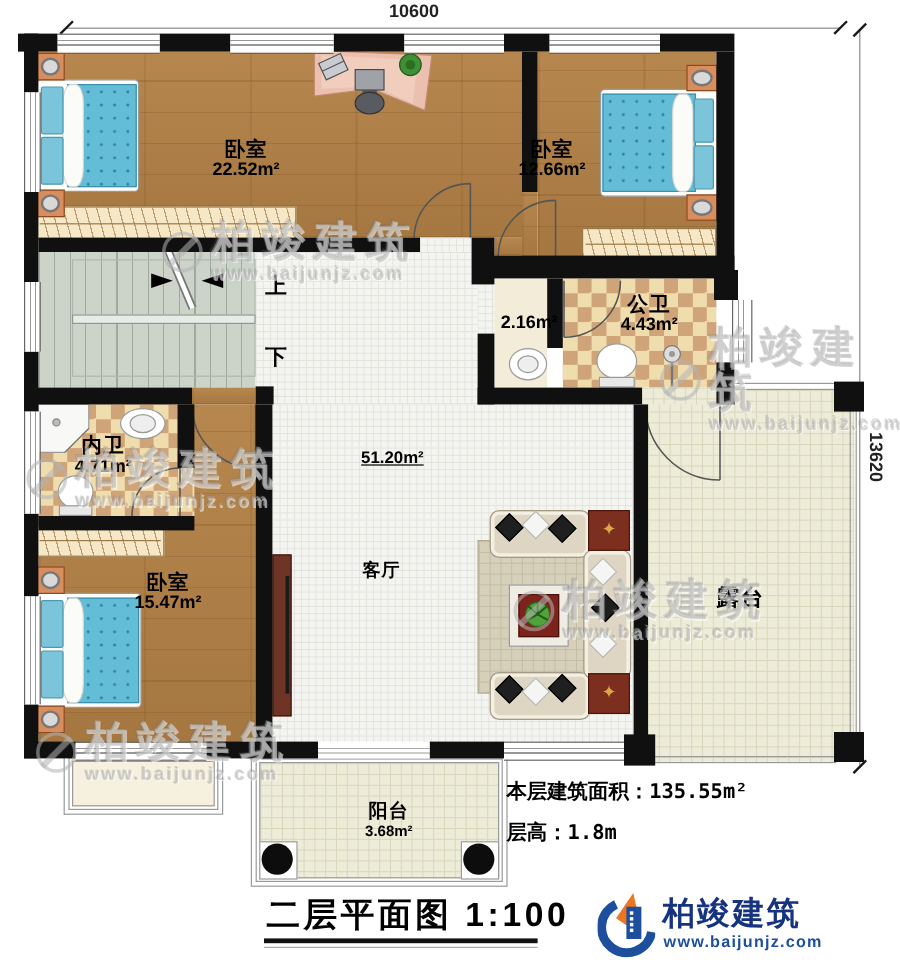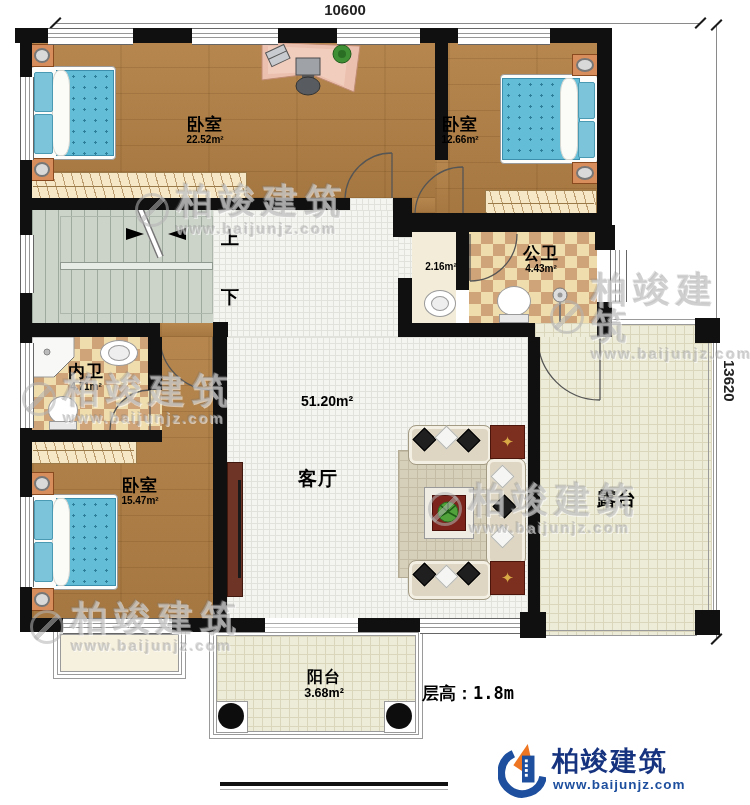--- a/index.html
+++ b/index.html
@@ -43,21 +43,21 @@
   .cush{z-index:4;position:absolute;width:15px;height:15px;transform:rotate(45deg);background:#1f1f1f;border:1px solid #000;}
   .cush.w{background:#f5f5f3;border-color:#b5b5b0;}
   .oval{z-index:3;background:#fff;border:1px solid #9a9a9a;border-radius:50%;}
   .rug{z-index:2;background-color:#d6cfba;border:1px solid #b3ab93;
     background-image:linear-gradient(#c4bca4 1px,transparent 1px),linear-gradient(90deg,#c4bca4 1px,transparent 1px);
     background-size:9px 9px;}
   
   .rlabel{position:absolute;z-index:50;transform:translateX(-50%);text-align:center;color:#000;
     font-weight:bold;line-height:1.12;white-space:nowrap;}
   .rlabel .nm{font-size:17px;display:block;letter-spacing:1px;}
-  .rlabel .ar{font-size:10px;display:block;}
+  .rlabel .ar{font-size:15px;display:block;}
   .dim{position:absolute;z-index:50;font-weight:bold;font-size:15px;color:#222;}
   .dimline{position:absolute;z-index:30;background:#8a8a8a;}
   .tick{position:absolute;z-index:31;width:15px;height:2px;background:#1a1a1a;transform:rotate(-45deg);}
   .note{position:absolute;z-index:50;font-size:17px;font-weight:bold;color:#000;white-space:nowrap;}
   .note .mono{font-family:"DejaVu Sans Mono","Liberation Mono",monospace;font-size:17px;}
   .updown{position:absolute;z-index:50;font-size:18px;font-weight:bold;color:#000;}
   
   .wm{position:absolute;z-index:60;display:flex;align-items:center;pointer-events:none;
     color:rgba(178,178,178,.55);text-shadow:1px 1px 0 rgba(255,255,255,.55),-1px -1px 0 rgba(110,110,110,.22);}
   .wm .mk{width:28px;height:28px;border:3px solid rgba(178,178,178,.55);border-radius:50%;margin-right:7px;flex:none;
@@ -294,49 +294,55 @@
     <span class="ar">2.16m²</span>
   </div>
   <div class="rlabel" style="left:86px;top:362px;">
     <span class="nm">内卫</span>
     <span class="ar">4.71m²</span>
   </div>
   <div class="rlabel" style="left:140px;top:476px;">
     <span class="nm">卧室</span>
     <span class="ar">15.47m²</span>
   </div>
-  <div class="rlabel" style="left:327px;top:394px;">
+  <div class="rlabel" style="left:327px;top:374px;text-decoration:underline;">
     <span class="ar" style="font-size:14px;">51.20m²</span>
   </div>
   <div class="rlabel" style="left:318px;top:468px;">
-    <span class="nm" style="font-size:19px;">客厅</span>
+    <span class="nm" style="font-size:15px;">客厅</span>
   </div>
   <div class="rlabel" style="left:617px;top:488px;">
     <span class="nm" style="font-size:19px;">露台</span>
   </div>
   <div class="rlabel" style="left:324px;top:668px;">
     <span class="nm" style="font-size:16px;">阳台</span>
     <span class="ar" style="font-size:12.5px;">3.68m²</span>
   </div>
   <div class="updown" style="left:221px;top:226px;">上</div>
   <div class="updown" style="left:221px;top:285px;">下</div>
 
   <div class="dim" style="left:345px;top:1px;transform:translateX(-50%);">10600</div>
   <div class="dimline" style="left:55px;top:23px;width:645px;height:1px;"></div>
   <div class="tick" style="left:48px;top:22px;"></div>
   <div class="tick" style="left:693px;top:22px;"></div>
   <div class="dimline" style="left:716px;top:25px;width:1px;height:615px;"></div>
   <div class="tick" style="left:709px;top:24px;"></div>
   <div class="tick" style="left:709px;top:638px;"></div>
   <div class="dim" style="left:721px;top:360px;writing-mode:vertical-rl;">13620</div>
 
+  <div class="note" style="left:422px;top:648px;">
+    <span>本层建筑面积：</span><span class="mono">135.55m²</span>
+  </div>
   <div class="note" style="left:422px;top:682px;">
     <span>层高：</span><span class="mono">1.8m</span>
   </div>
 
+  <div class="title" style="left:222px;top:744px;">
+    <span>二层平面图</span>&nbsp;<span>1:100</span>
+  </div>
   <div class="abs" style="left:220px;top:782px;width:228px;height:4px;background:#111;z-index:50;"></div>
   <div class="abs" style="left:220px;top:789px;width:228px;height:1px;background:#aaa;z-index:50;"></div>
 
   <svg class="abs" style="left:498px;top:742px;z-index:50;" width="48" height="56" viewBox="0 0 50 58">
     <path d="M16,12 A22,22 0 1 0 47,36" fill="none" stroke="#1d4f9e" stroke-width="8"></path>
     <path d="M16,24 L31,2 L35,20 L25,30 Z" fill="#ee7622"></path>
     <rect x="25" y="14" width="13" height="28" fill="#1d4f9e"></rect>
     <rect x="28" y="18" width="3" height="3" fill="#fff"></rect>
       <rect x="28" y="23" width="3" height="3" fill="#fff"></rect>
     <rect x="28" y="28" width="3" height="3" fill="#fff"></rect>

